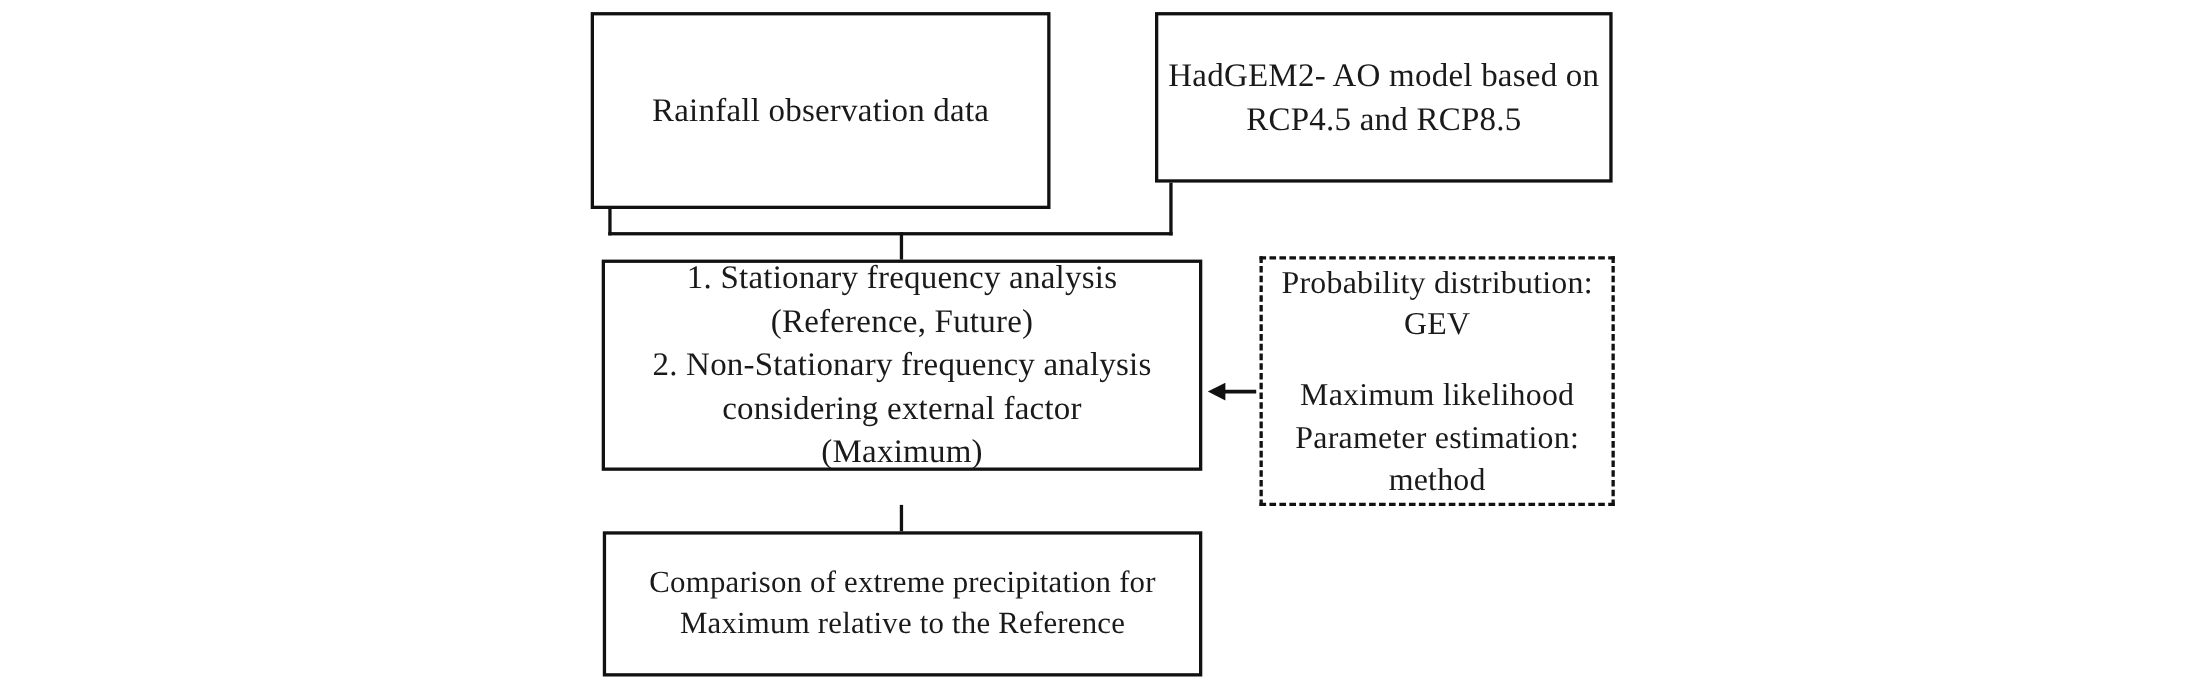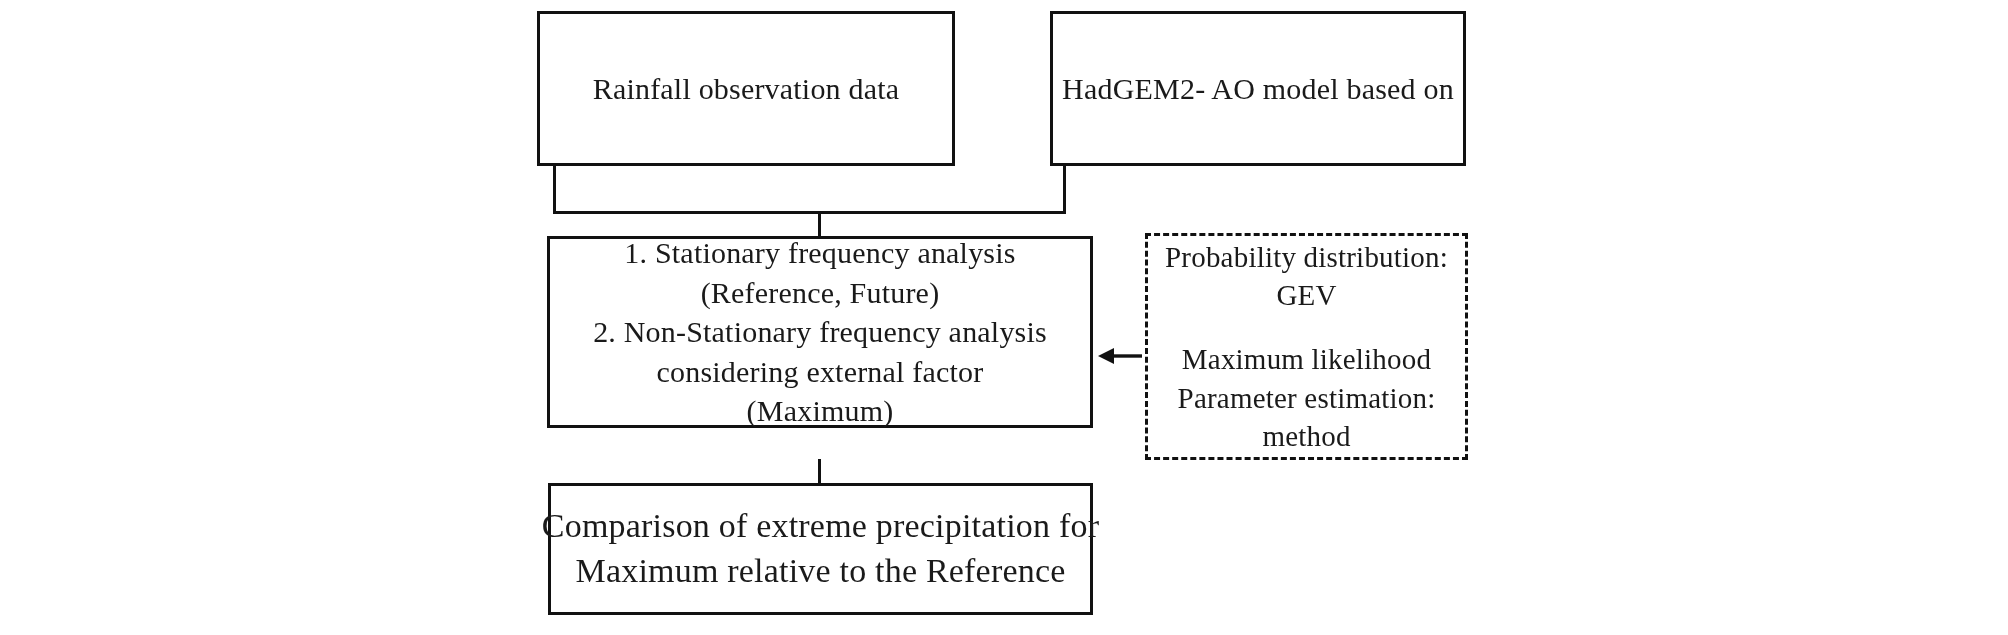--- a/index.html
+++ b/index.html
@@ -42,42 +42,42 @@
     letter-spacing: 0.2px;
   }
   .gap {
     display: block;
     height: 26px;
   }
 
   
   #box-rainfall {
     left: 537px;  top: 11px;
-    width: 418px; height: 155px;
+    width: 418px; height: 179px;
     font-size: 30px;
   }
   #box-hadgem {
     left: 1050px; top: 11px;
     width: 416px; height: 155px;
     font-size: 30px;
   }
   #box-analysis {
     left: 547px;  top: 236px;
     width: 546px; height: 192px;
     font-size: 30px;
   }
   #box-method {
     left: 1145px; top: 233px;
     width: 323px; height: 227px;
     font-size: 29px;
   }
   #box-comparison {
     left: 548px;  top: 483px;
     width: 545px; height: 132px;
-    font-size: 34px;
+    font-size: 28px;
   }
 
   
   .conn {
     position: absolute;
     background: #111111;
     z-index: 1;
   }
   .v { width: 3px; }
   .h { height: 3px; }
@@ -107,20 +107,21 @@
 <body>
 
 <div id="canvas">
 
   <div class="box" id="box-rainfall">
     <span class="line">Rainfall observation data</span>
   </div>
 
   <div class="box" id="box-hadgem">
     <span class="line">HadGEM2- AO model based on</span>
+    <span class="line">RCP4.5 and RCP8.5</span>
   </div>
 
   <div class="conn v" id="conn-rainfall-drop"></div>
   <div class="conn v" id="conn-hadgem-drop"></div>
   <div class="conn h" id="conn-bracket"></div>
   <div class="conn v" id="conn-bracket-stub"></div>
 
   <div class="box" id="box-analysis">
     <span class="line">1. Stationary frequency analysis</span>
     <span class="line">(Reference, Future)</span>

